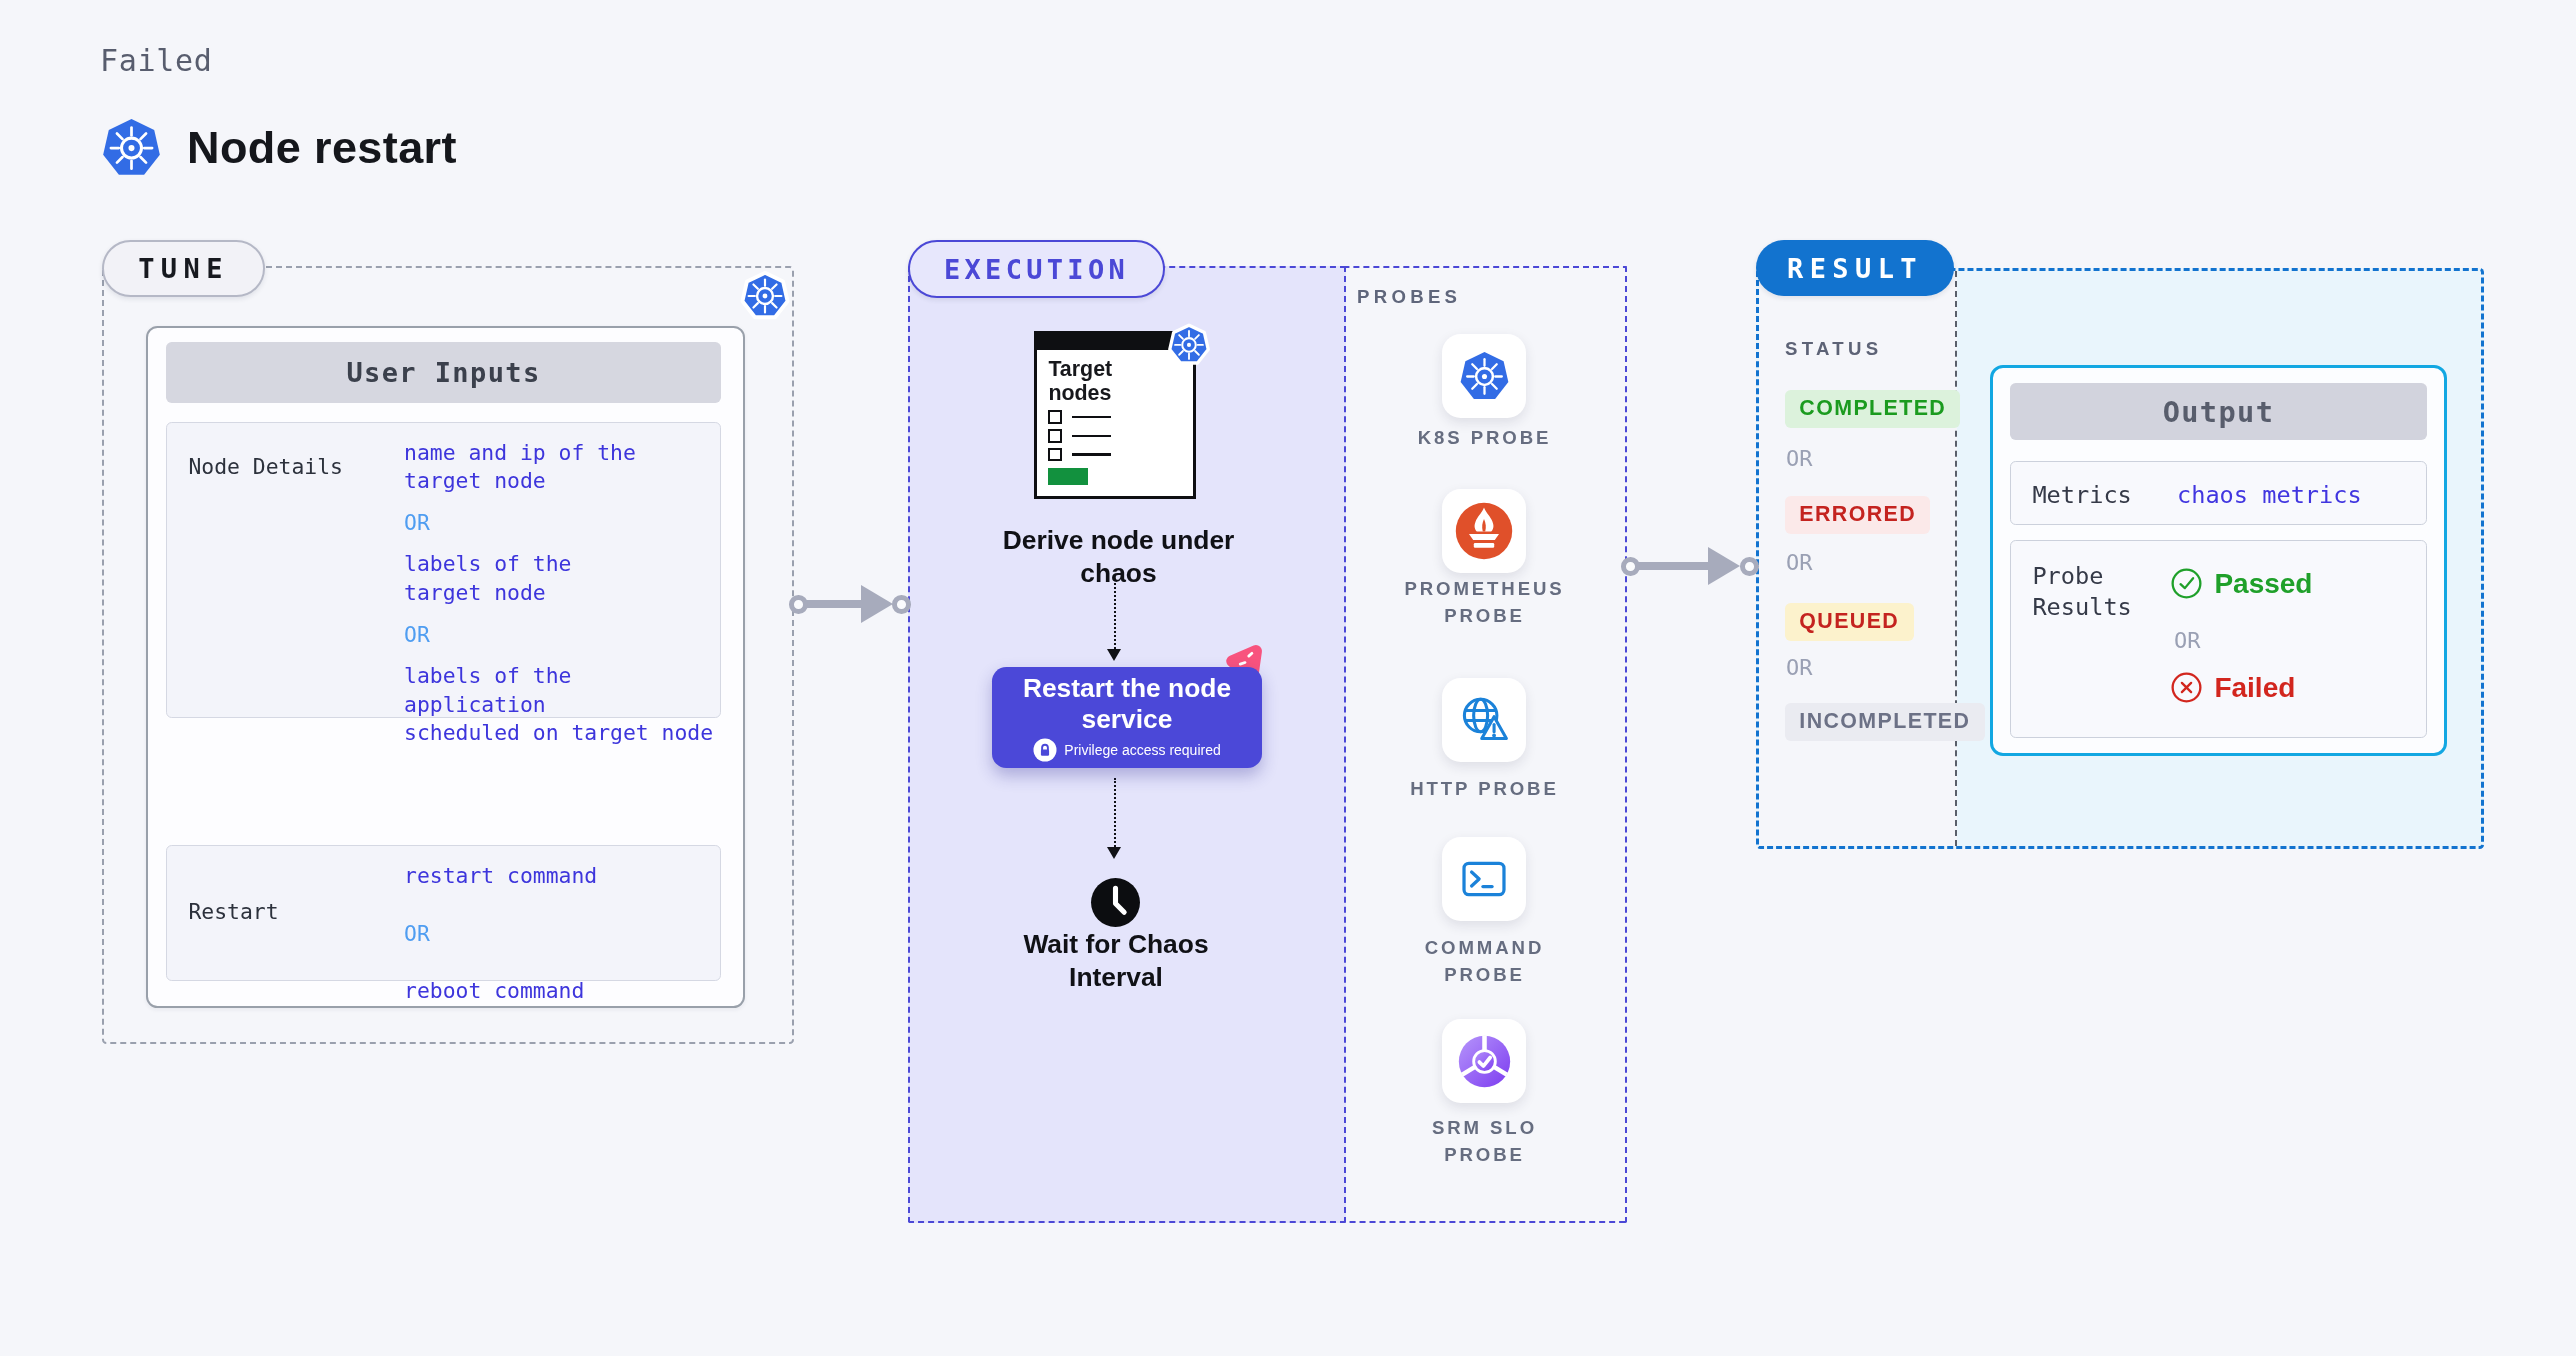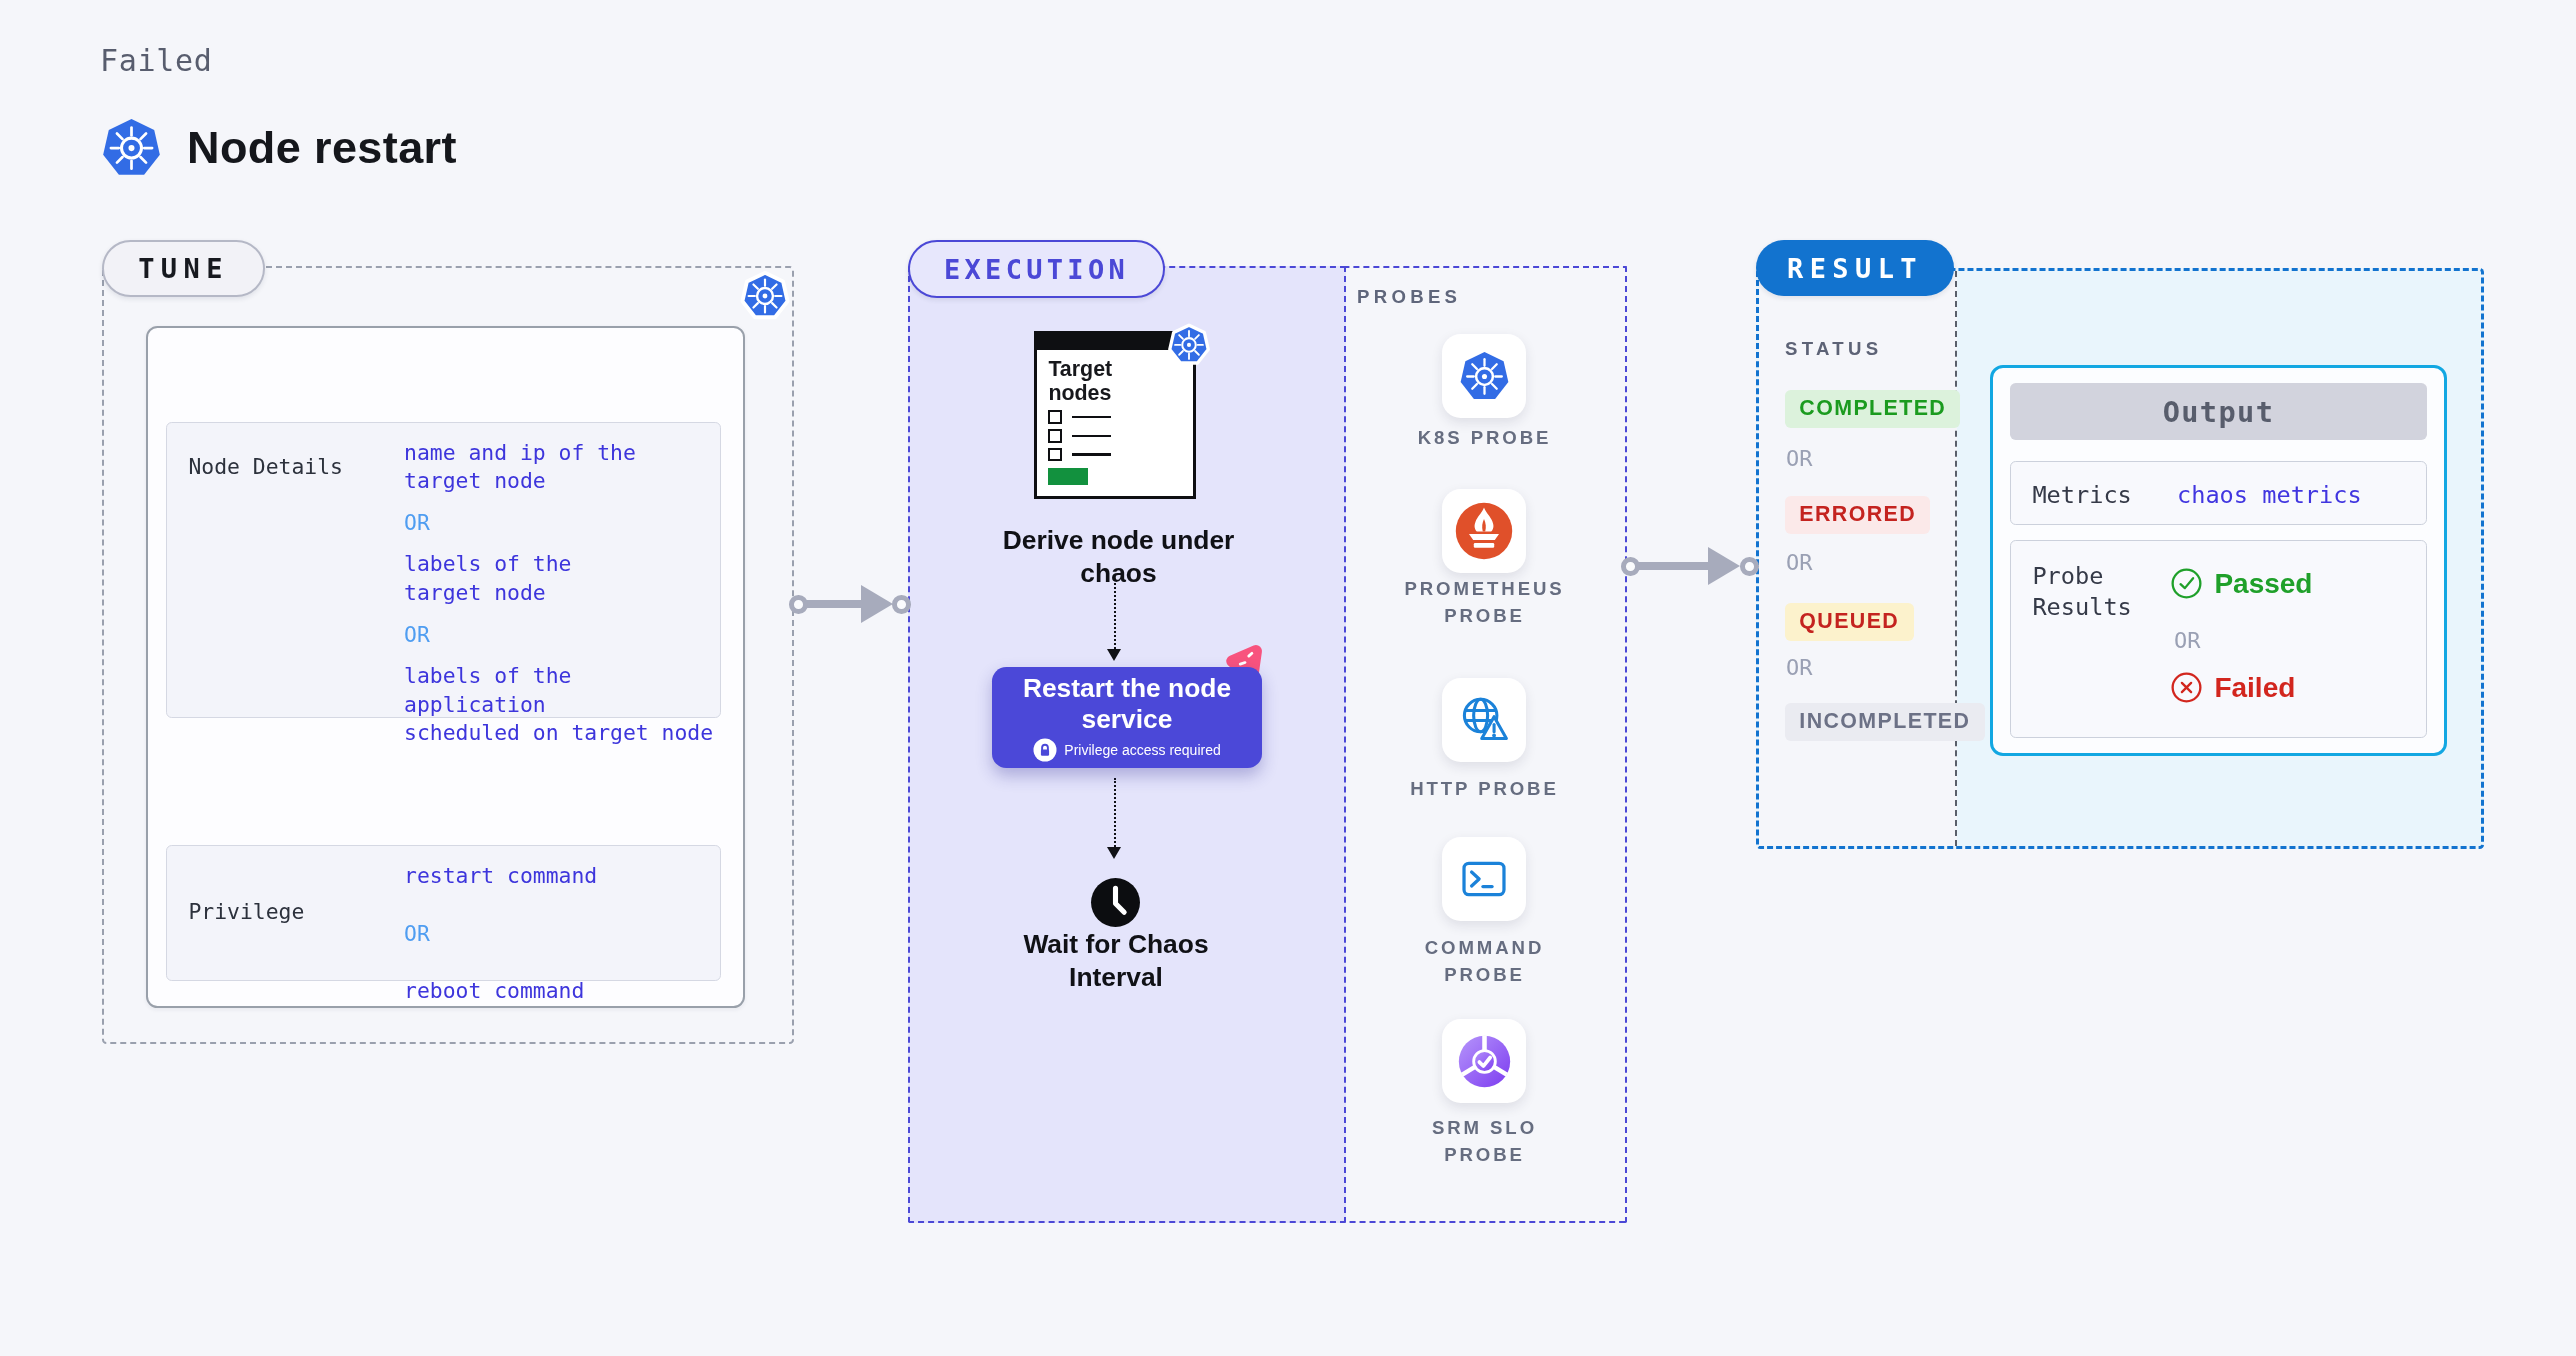--- a/index.html
+++ b/index.html
@@ -190,38 +190,39 @@
     <h1 id="page-title">Node restart</h1>
   </div>
 
   <div id="tune-box" class="abs"></div>
   <div id="tune-pill" class="abs pill mono">TUNE</div>
   <svg id="tune-k8s" class="abs" width="54" height="59" viewBox="-6 -6 112 112" style="left:738px;top:266px;z-index:5">
       <use href="#k8s-rimmed"></use>
     </svg>
 
   <div id="user-inputs-card" class="abs"></div>
+  <div id="ui-header" class="abs mono">User Inputs</div>
 
   <div id="row-node" class="ui-row">
     <div class="row-label mono">Node Details</div>
     <div class="row-values mono">
       <div class="pre">name and ip of the
 target node</div>
       <div class="or">OR</div>
       <div class="pre">labels of the
 target node</div>
       <div class="or">OR</div>
       <div class="pre">labels of the application
 scheduled on target node</div>
     </div>
   </div>
 
 
   <div id="row-opt" class="ui-row">
-    <div class="row-label mono">Privilege</div>
+    <div class="row-label mono">Restart</div>
     <div class="row-values mono">
       <div>restart command</div>
       <div class="or">OR</div>
       <div>reboot command</div>
     </div>
   </div>
 
   <div class="conn-circle" style="left:789px;top:595px"></div>
   <div class="conn-line" style="left:805px;top:600px;width:59px"></div>
   <div class="conn-head" style="left:861px;top:585px"></div>

